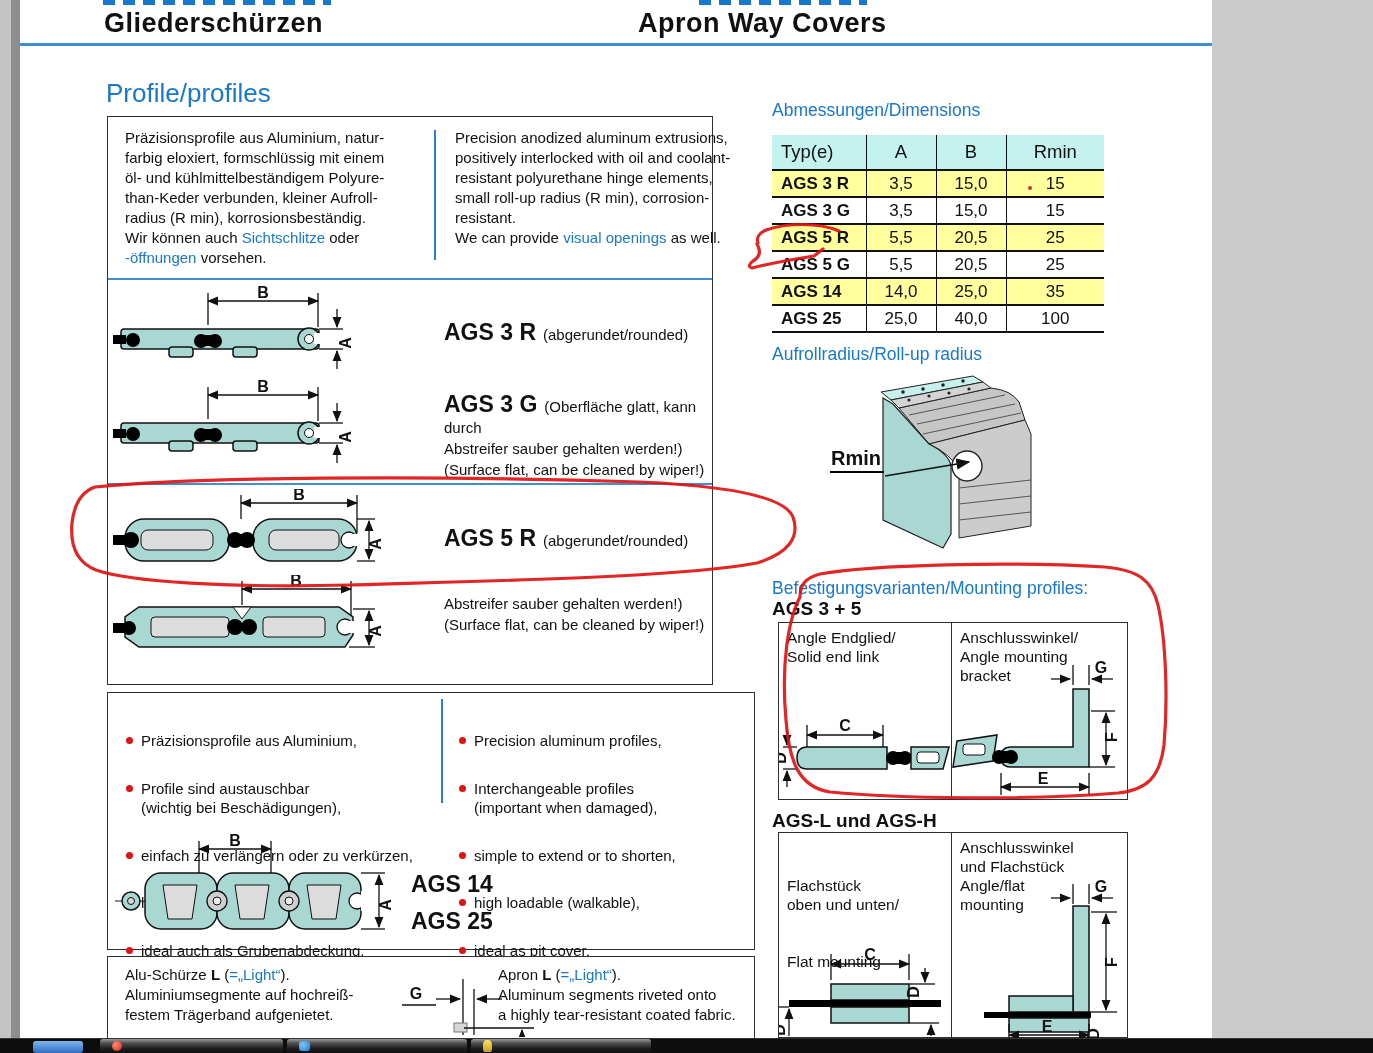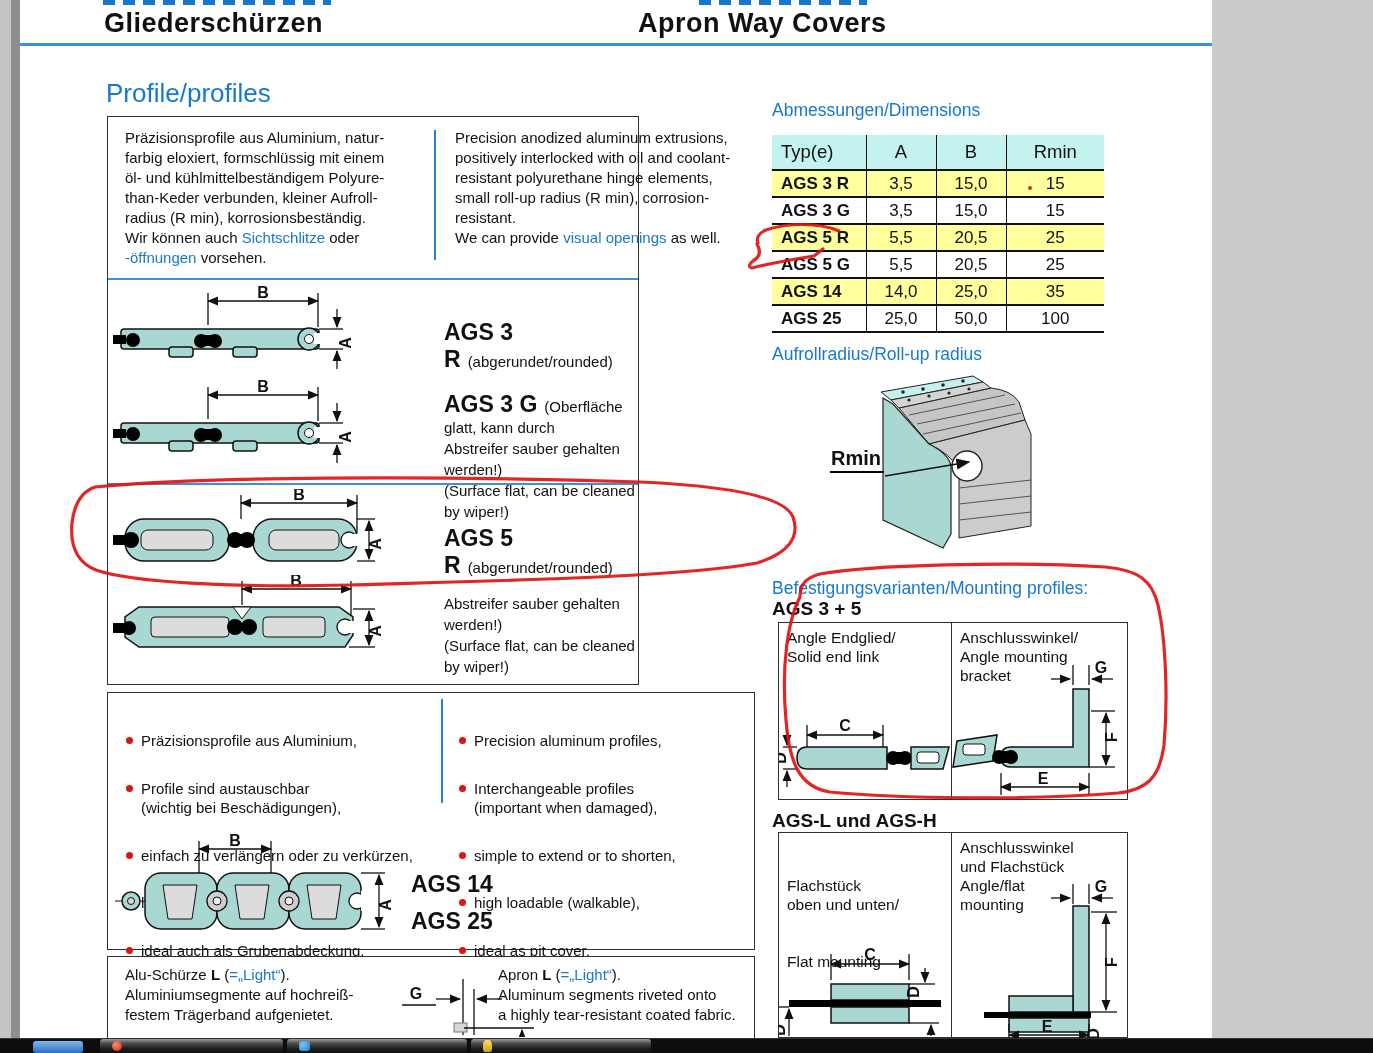--- a/index.html
+++ b/index.html
@@ -64,21 +64,21 @@
 
 <div class="frag" style="left:103px;width:228px"></div>
 <div class="frag" style="left:699px;width:168px"></div>
 
 <div class="abs bighead" style="left:104px;top:8px">Gliederschürzen</div>
 <div class="abs bighead it" style="left:638px;top:8px">Apron Way Covers</div>
 <div class="hline" style="left:20px;top:43px;width:1192px;height:2.5px"></div>
 
 <div class="abs secthead" style="left:106px;top:78px"><span>Profile/</span><span class="it">profiles</span></div>
 
-<div class="box" style="left:107px;top:116px;width:532px;height:569px">
+<div class="box" style="left:107px;top:116px;width:606px;height:569px">
   <div class="abs t pre" style="left:17px;top:11px"><span>Präzisionsprofile aus Aluminium, natur-
 farbig eloxiert, formschlüssig mit einem
 öl- und kühlmittelbeständigem Polyure-
 than-Keder verbunden, kleiner Aufroll-
 radius (R min), korrosionsbeständig.
 Wir können auch </span><span class="blue">Sichtschlitze</span><span> oder
 </span><span class="blue">-öffnungen</span><span> vorsehen.</span></div>
   <div class="vline" style="left:326px;top:13px;height:130px"></div>
   <div class="abs t pre it" style="left:347px;top:11px"><span>Precision anodized aluminum extrusions,
 positively interlocked with oil and coolant-
@@ -299,21 +299,21 @@
       </tr>
     <tr class="y">
         <td class="c0">AGS 14</td>
         <td>14,0</td>
         <td>25,0</td>
         <td>35</td>
       </tr>
     <tr>
         <td class="c0">AGS 25</td>
         <td>25,0</td>
-        <td>50,0</td>
+        <td>40,0</td>
         <td>100</td>
       </tr>
   </tbody>
 </table>
 
 <div class="abs" style="left:1028px;top:186px;width:4px;height:4px;border-radius:50%;background:#c33"></div>
 
 <div class="abs rhead" style="left:772px;top:344px"><span>Aufrollradius/</span><span class="it">Roll-up radius</span></div>
 
 <svg class="abs" style="left:845px;top:368px" width="230" height="200">

